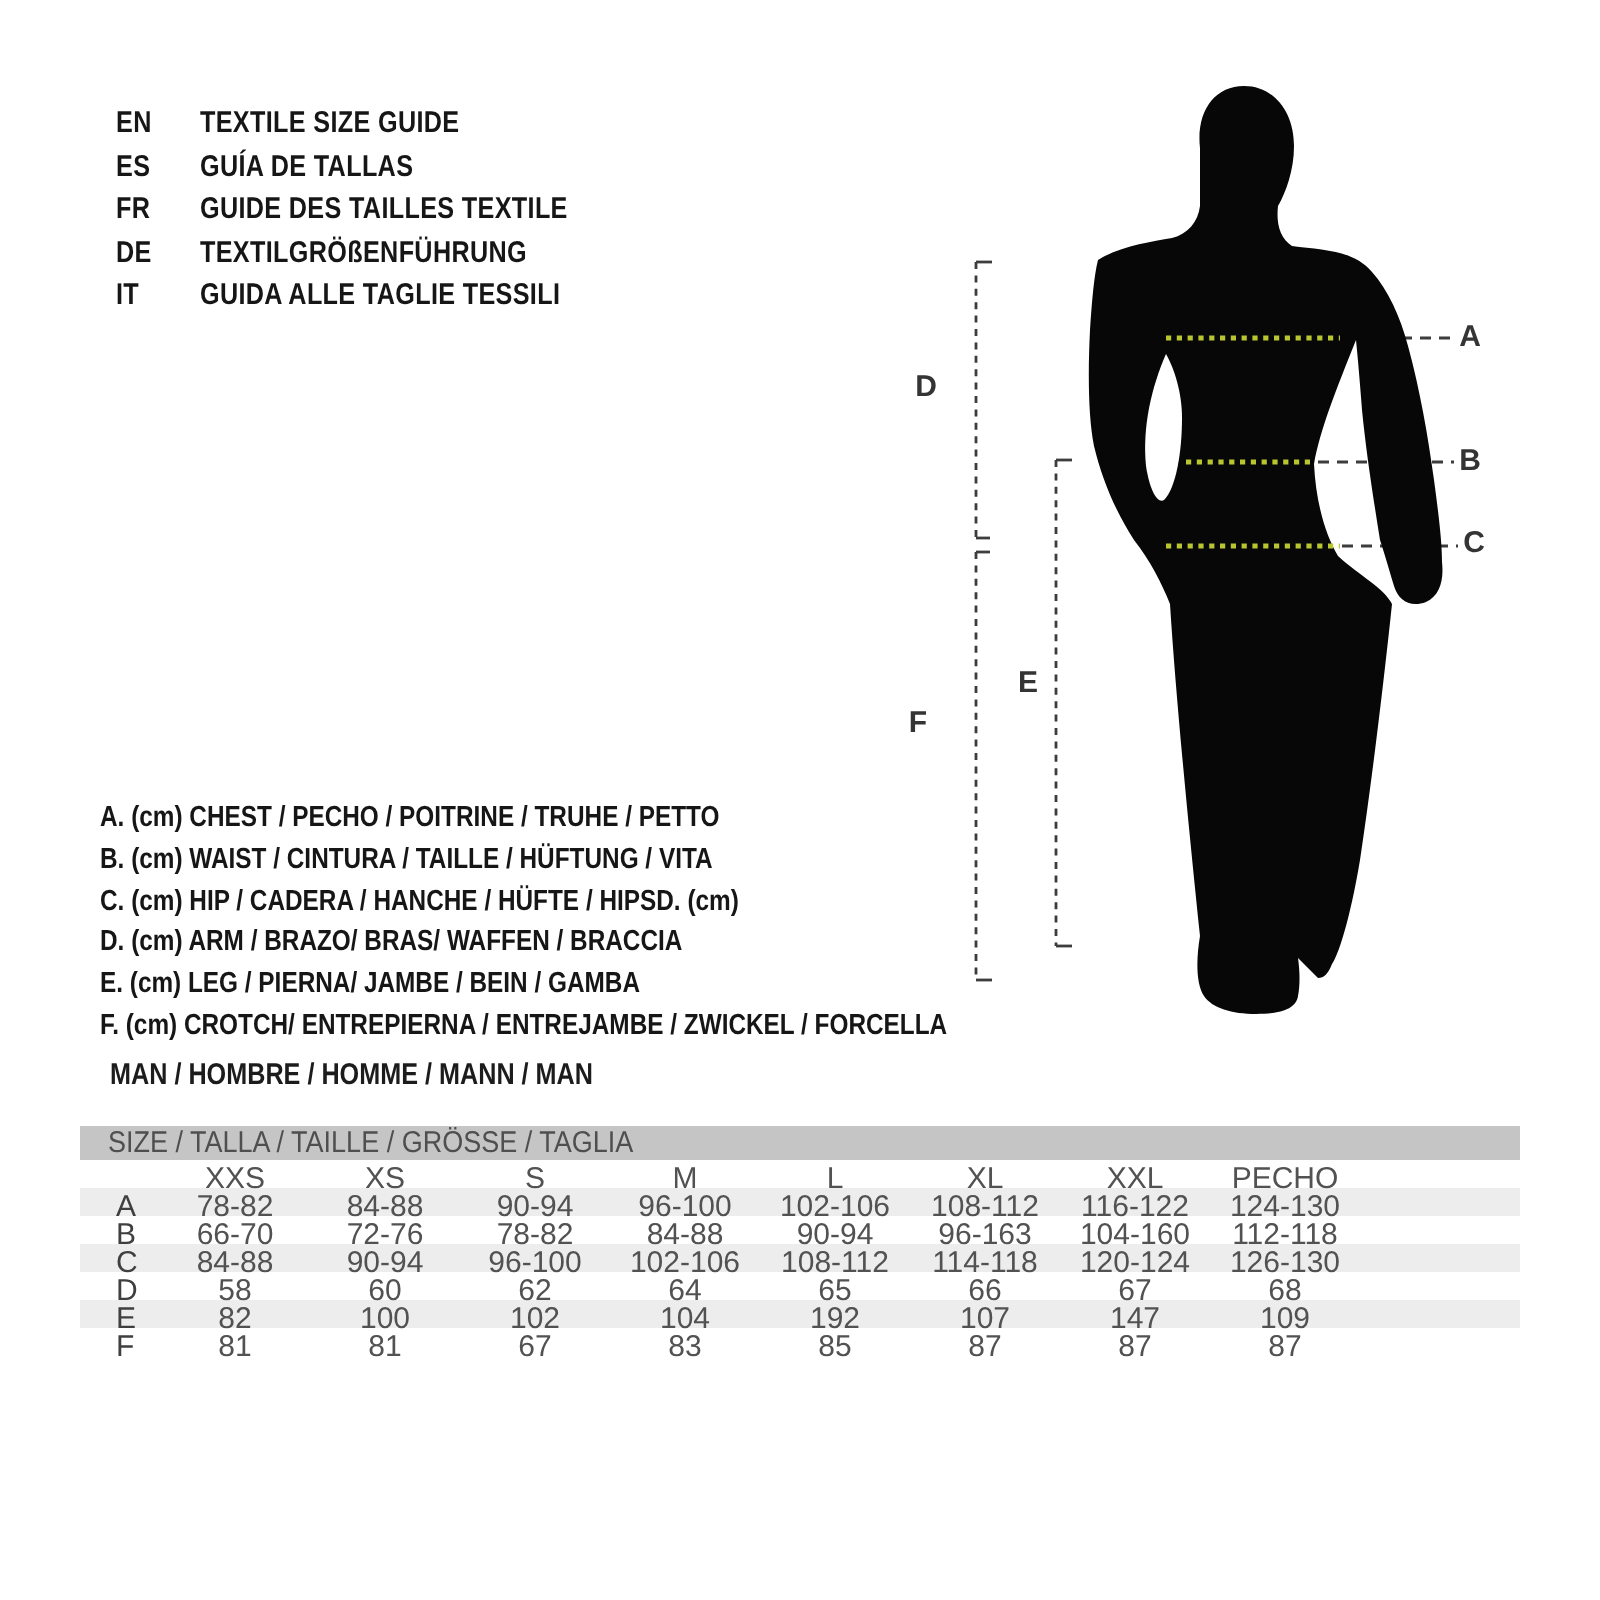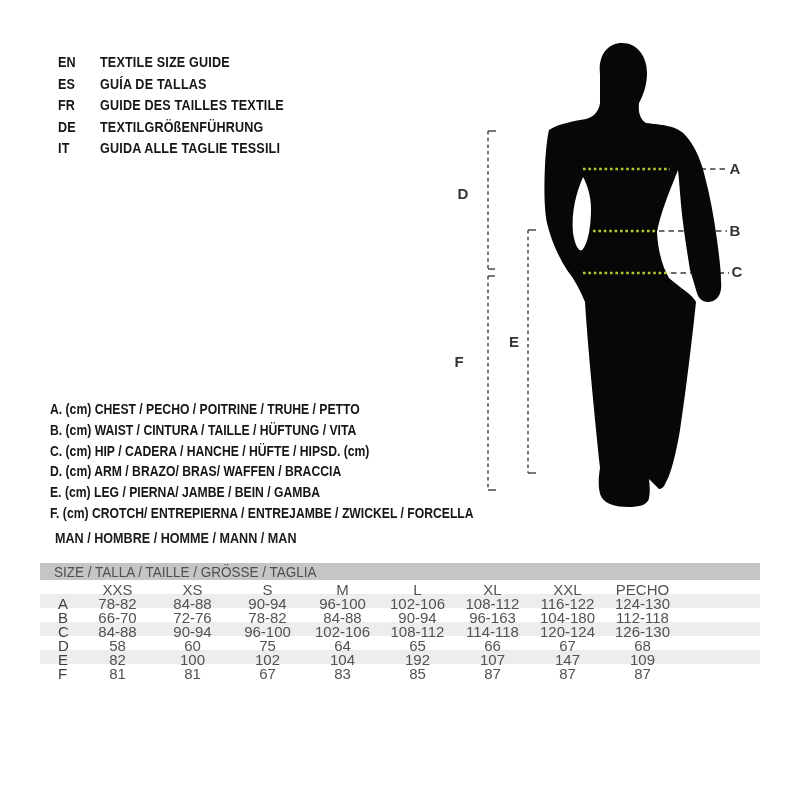--- a/index.html
+++ b/index.html
@@ -196,21 +196,21 @@
   </div>
 
   <div class="tr">
     <div class="td lbl">B</div>
     <div class="td">66-70</div>
     <div class="td">72-76</div>
     <div class="td">78-82</div>
     <div class="td">84-88</div>
     <div class="td">90-94</div>
     <div class="td">96-163</div>
-    <div class="td">104-180</div>
+    <div class="td">104-160</div>
     <div class="td">112-118</div>
     <div class="td fill"></div>
   </div>
 
   <div class="tr stripe">
     <div class="td lbl">C</div>
     <div class="td">84-88</div>
     <div class="td">90-94</div>
     <div class="td">96-100</div>
     <div class="td">102-106</div>
@@ -218,21 +218,21 @@
     <div class="td">114-118</div>
     <div class="td">120-124</div>
     <div class="td">126-130</div>
     <div class="td fill"></div>
   </div>
 
   <div class="tr">
     <div class="td lbl">D</div>
     <div class="td">58</div>
     <div class="td">60</div>
-    <div class="td">75</div>
+    <div class="td">62</div>
     <div class="td">64</div>
     <div class="td">65</div>
     <div class="td">66</div>
     <div class="td">67</div>
     <div class="td">68</div>
     <div class="td fill"></div>
   </div>
 
   <div class="tr stripe">
     <div class="td lbl">E</div>

